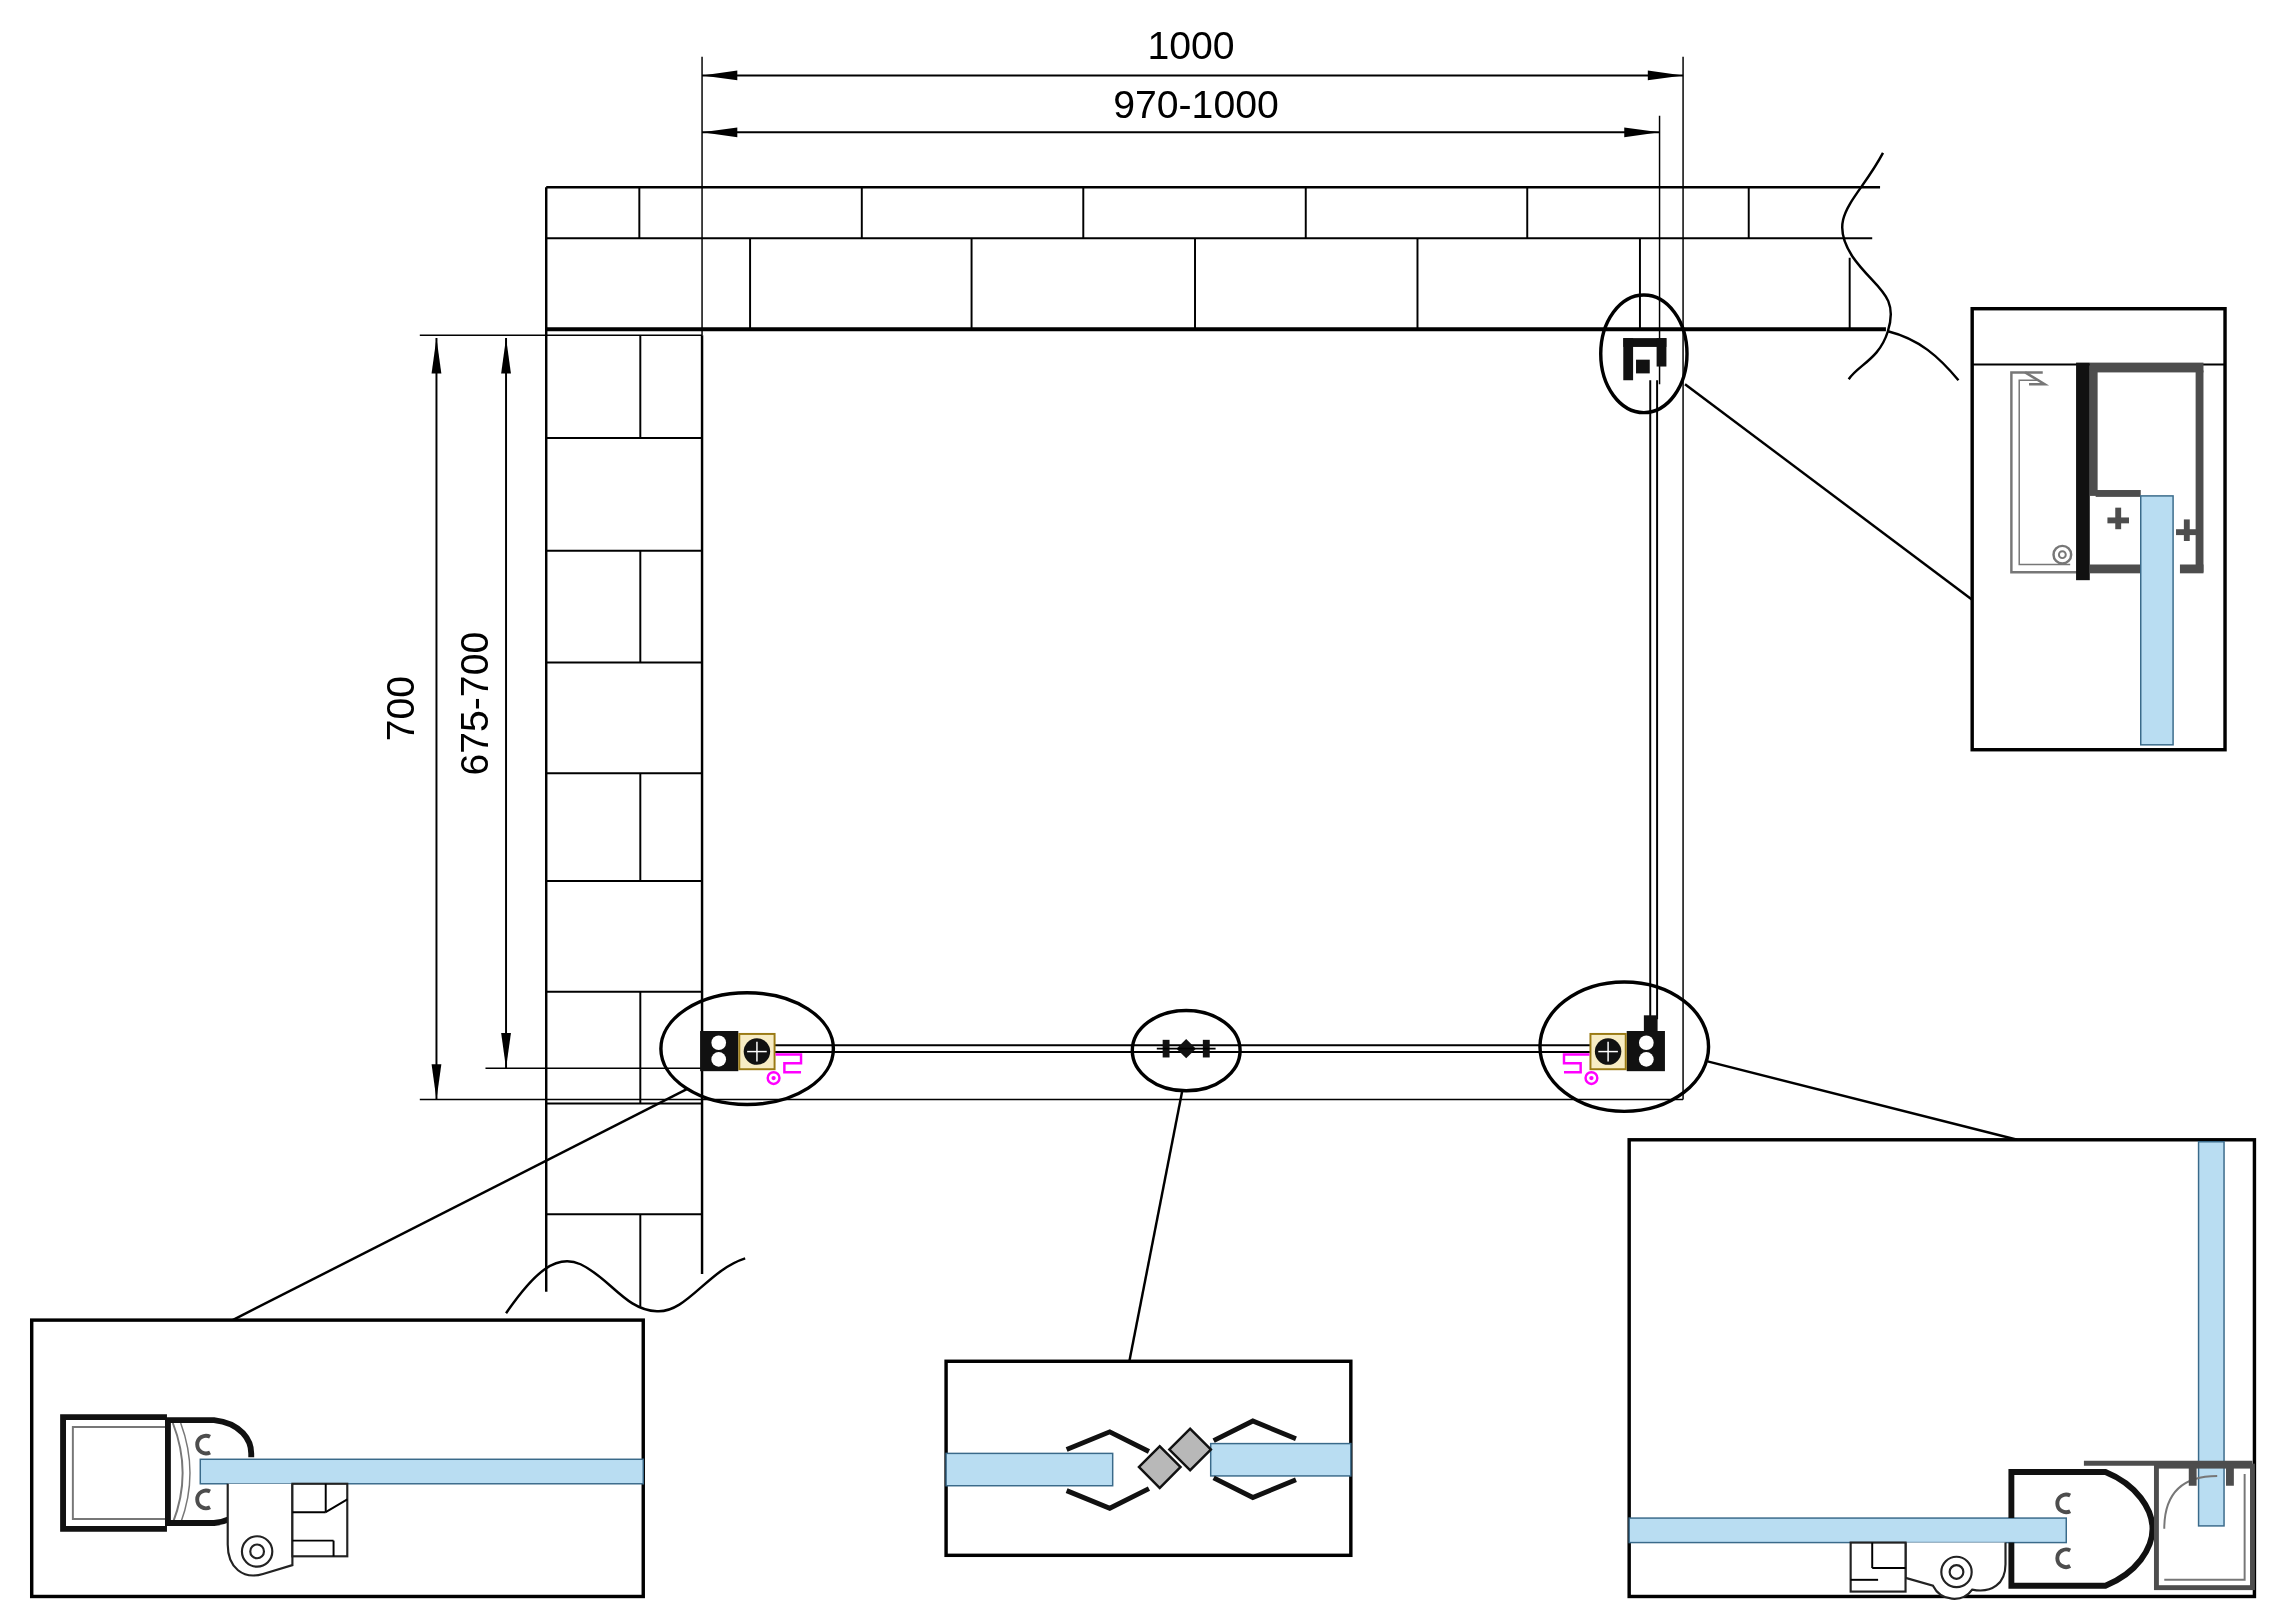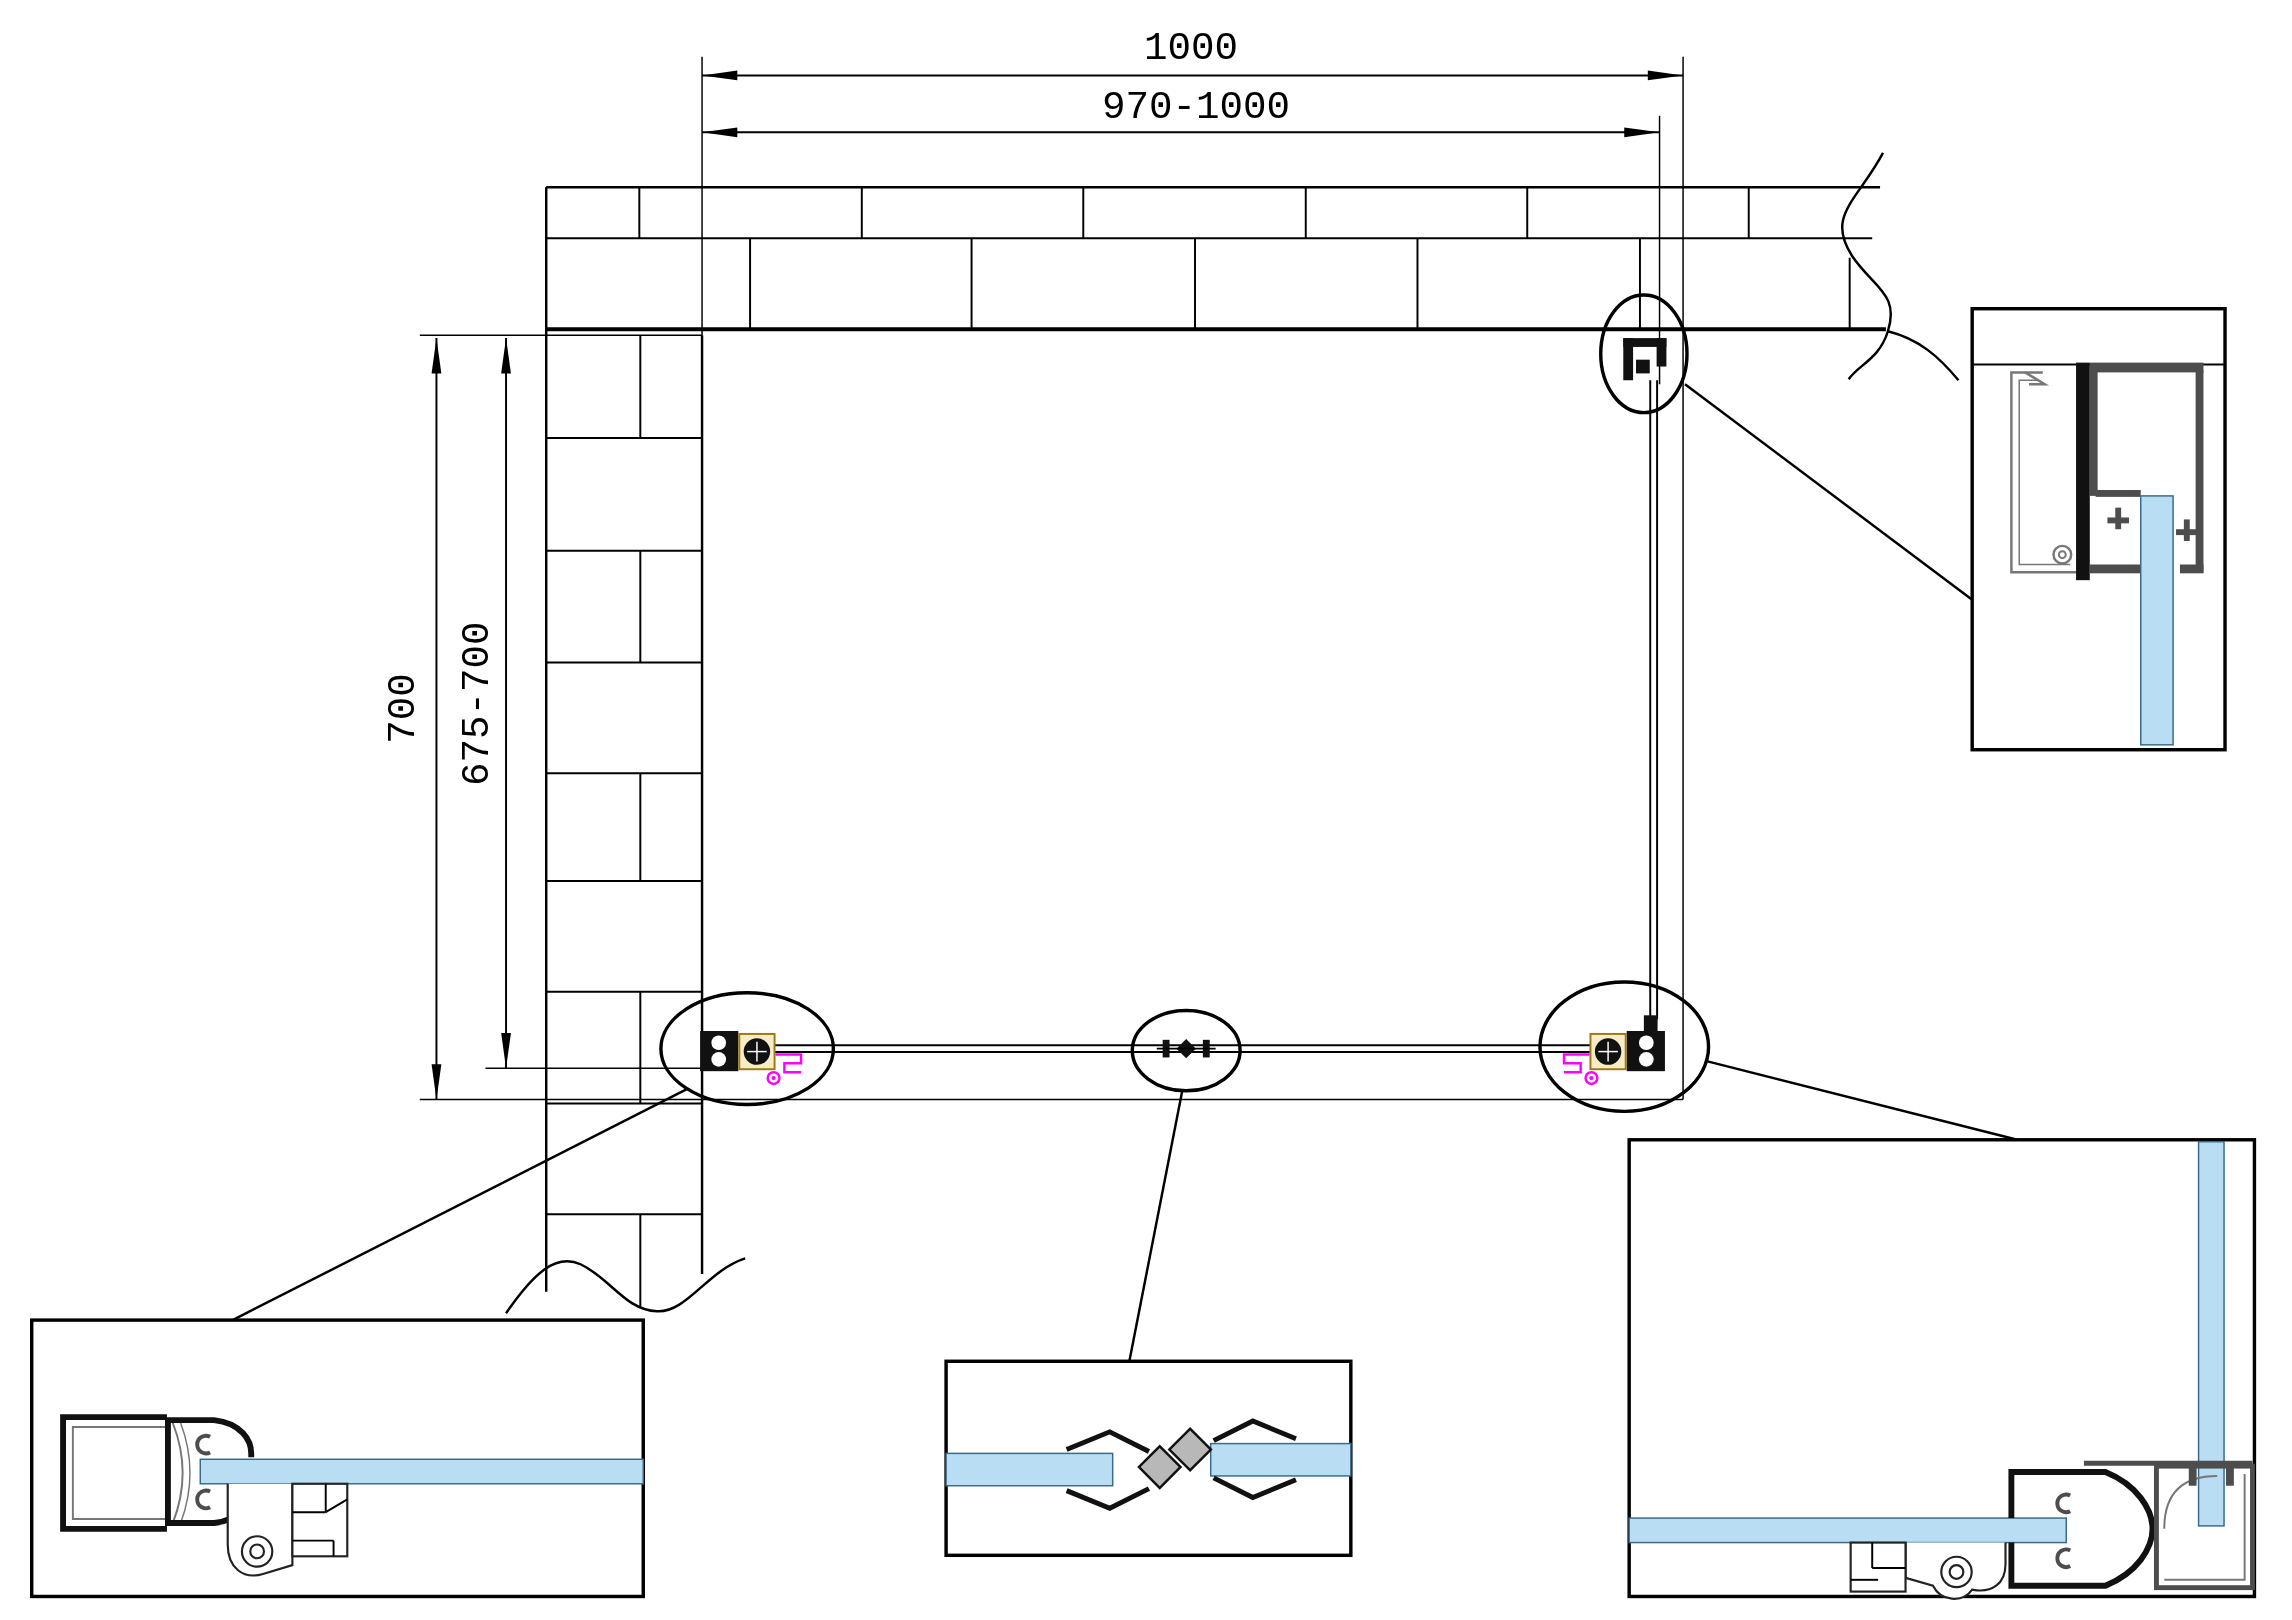--- a/index.html
+++ b/index.html
@@ -1,17 +1,17 @@
 <!DOCTYPE html>
 <html style="--c-line: #000000; --c-background: #ffffff; --c-glass: #b9ddf2; --c-glass-edge: #3a6a8a; --c-magenta: #ff00ff; --c-hinge-fill: #f7ecc4; --c-hinge-edge: #9a7a14; --c-profile-dark: #4d4d4d; --c-profile-gray: #777777; --c-magnet-gray: #b8b8b8;"><head>
 <meta charset="utf-8">
 <style>
   html,body{margin:0;padding:0;background:#fff;}
   .canvas{position:relative;width:2293px;height:1620px;background:var(--c-background,#fff);
-          font-family:Liberation Mono, monospace;}
+          font-family:Liberation Sans, sans-serif;}
   svg{position:absolute;left:0;top:0;}
   .thin   {stroke:var(--c-line,#000);stroke-width:1.5;fill:none;}
   .med    {stroke:var(--c-line,#000);stroke-width:2;fill:none;}
   .thick  {stroke:var(--c-line,#000);stroke-width:2.5;fill:none;}
   .wallbot{stroke:var(--c-line,#000);stroke-width:4;fill:none;}
   .dimline{stroke:var(--c-line,#000);stroke-width:2;fill:none;}
   .callout{stroke:var(--c-line,#000);stroke-width:3.5;fill:none;}
   .leader {stroke:var(--c-line,#000);stroke-width:2.5;fill:none;}
   .dbox   {stroke:var(--c-line,#000);stroke-width:3.5;fill:#fff;}
   .dimtext{font-size:40px;fill:var(--c-line,#000);}

